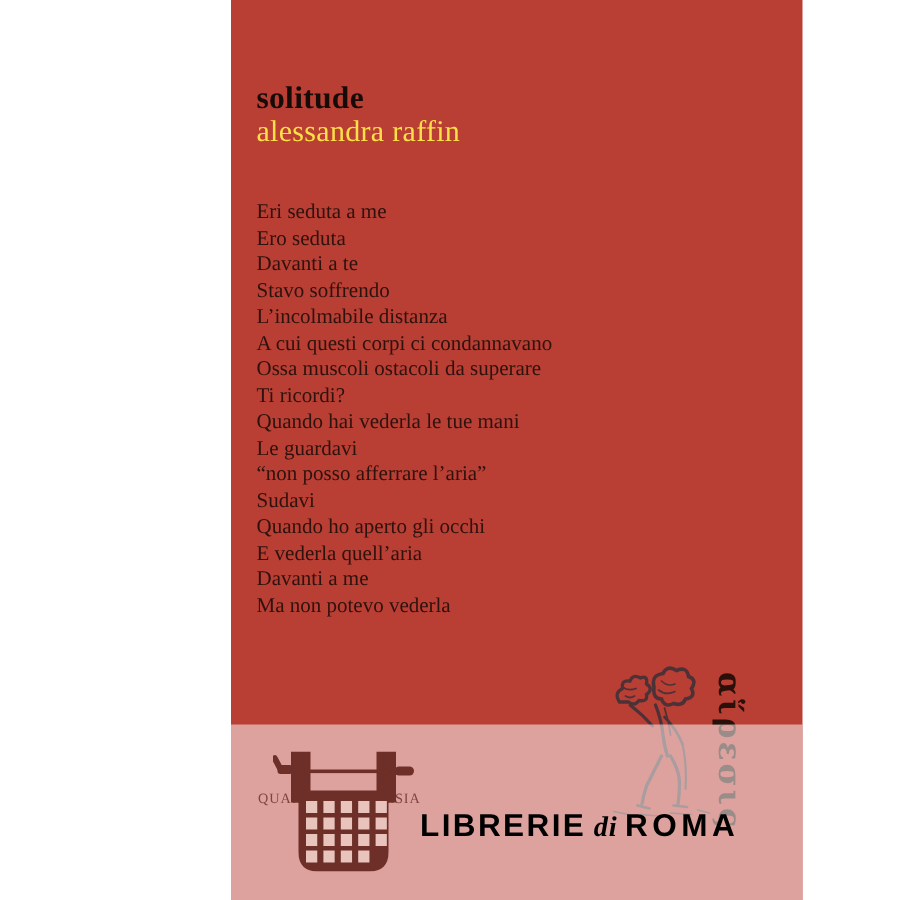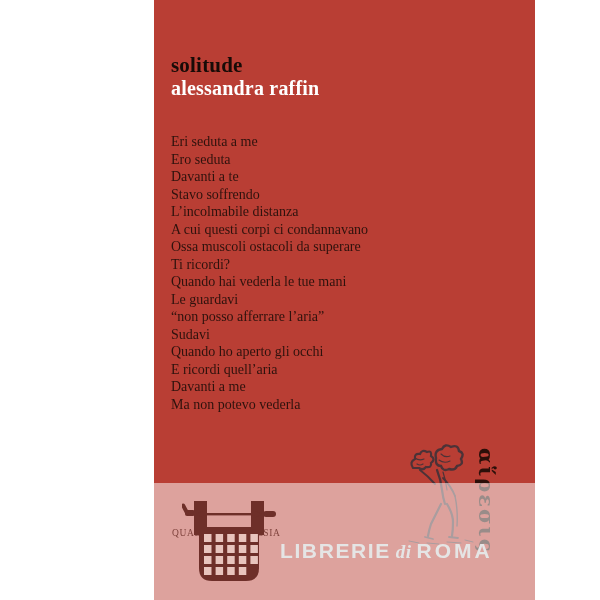--- a/index.html
+++ b/index.html
@@ -6,41 +6,41 @@
   body{width:600px;height:600px;background:#ffffff;position:relative;
        font-family:"Liberation Serif", serif;overflow:hidden;}
   .canvas{position:absolute;left:0;top:0;width:600px;height:600px;background:#ffffff;margin-left:44px;}
 
   
   .cover{position:absolute;left:110px;top:0;width:381px;height:600px;
          background:#b93e34;overflow:hidden;}
 
   .title{position:absolute;left:17px;top:54px;font-size:21px;font-weight:700;
          color:#170b07;letter-spacing:.2px;line-height:22px;}
-  .author{position:absolute;left:17px;top:77px;font-size:20px;font-weight:700;
-          color:#ffffff;letter-spacing:.2px;line-height:22px;}
+  .author{position:absolute;left:17px;top:77px;font-size:20px;font-weight:400;
+          color:#fde047;letter-spacing:.2px;line-height:22px;}
 
   .poem{position:absolute;left:17px;top:133px;color:#2e120d;font-size:14px;}
   .poem .line{height:17.5px;line-height:17.5px;white-space:nowrap;}
 
   
   .figure{position:absolute;left:249px;top:444px;width:78px;height:102px;opacity:.85;}
   .vtext{position:absolute;left:286px;top:482px;width:92px;height:24px;
          transform:rotate(90deg);transform-origin:50% 50%;
          font-family:"DejaVu Serif", serif;font-size:21px;font-weight:600;
          color:#2b0f09;letter-spacing:2px;text-align:center;line-height:24px;}
 
   
   .band{position:absolute;left:0;top:483px;width:381px;height:117px;
         background:rgba(255,255,255,0.52);}
 
   .wm-series{position:absolute;left:18px;top:528px;font-size:9.5px;
              letter-spacing:.6px;color:rgba(104,44,37,0.8);white-space:nowrap;}
   .typewriter{position:absolute;left:28px;top:501px;width:94px;height:80px;}
-  .store{position:absolute;left:126px;top:539px;white-space:nowrap;color:#e5e5e5;
+  .store{position:absolute;left:126px;top:539px;white-space:nowrap;color:#000000;
          font-family:"Liberation Sans", sans-serif;}
   .store .caps1{font-weight:700;font-size:21px;letter-spacing:1.6px;}
   .store .di{font-family:"Liberation Serif", serif;font-style:italic;font-weight:700;
              font-size:19px;padding:0 5px;letter-spacing:.5px;}
   .store .caps2{font-weight:700;font-size:21px;letter-spacing:3px;}
 </style>
 </head>
 <body>
 
 <div class="canvas">
@@ -56,21 +56,21 @@
       <div class="line">Stavo soffrendo</div>
       <div class="line">L’incolmabile distanza</div>
       <div class="line">A cui questi corpi ci condannavano</div>
       <div class="line">Ossa muscoli ostacoli da superare</div>
       <div class="line">Ti ricordi?</div>
       <div class="line">Quando hai vederla le tue mani</div>
       <div class="line">Le guardavi</div>
       <div class="line">“non posso afferrare l’aria”</div>
       <div class="line">Sudavi</div>
       <div class="line">Quando ho aperto gli occhi</div>
-      <div class="line">E ricordi quell’aria</div>
+      <div class="line">E vederla quell’aria</div>
       <div class="line">Davanti a me</div>
       <div class="line">Ma non potevo vederla</div>
     </div>
 
     <svg class="figure" viewBox="0 0 78 102" fill="none" stroke="#3a3138" stroke-width="1.6" stroke-linecap="round">
 
       <path d="M10,24 q-4,-6 2,-9 q-1,-6 5,-5 q2,-5 7,-2 q5,-2 4,4 q5,3 0,7 q1,5 -5,4 q-3,4 -7,1 z" stroke-width="2.2"></path>
       <path d="M14,20 q3,2 6,0 M12,14 q4,3 9,1" stroke-width="1.2"></path>
 
       <path d="M17,26 q8,6 15,14" stroke-width="2"></path>

